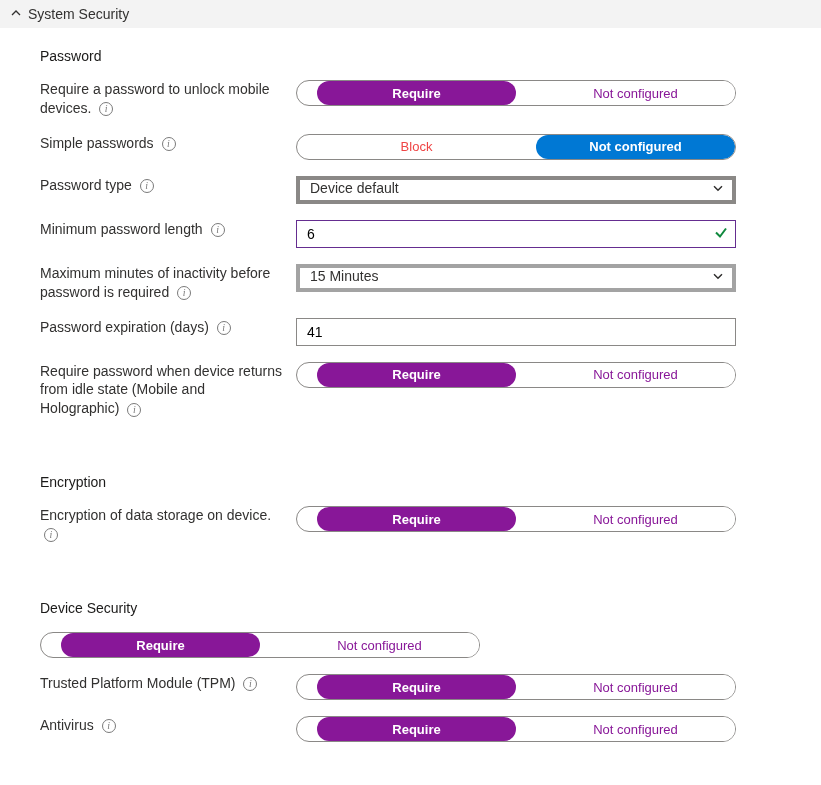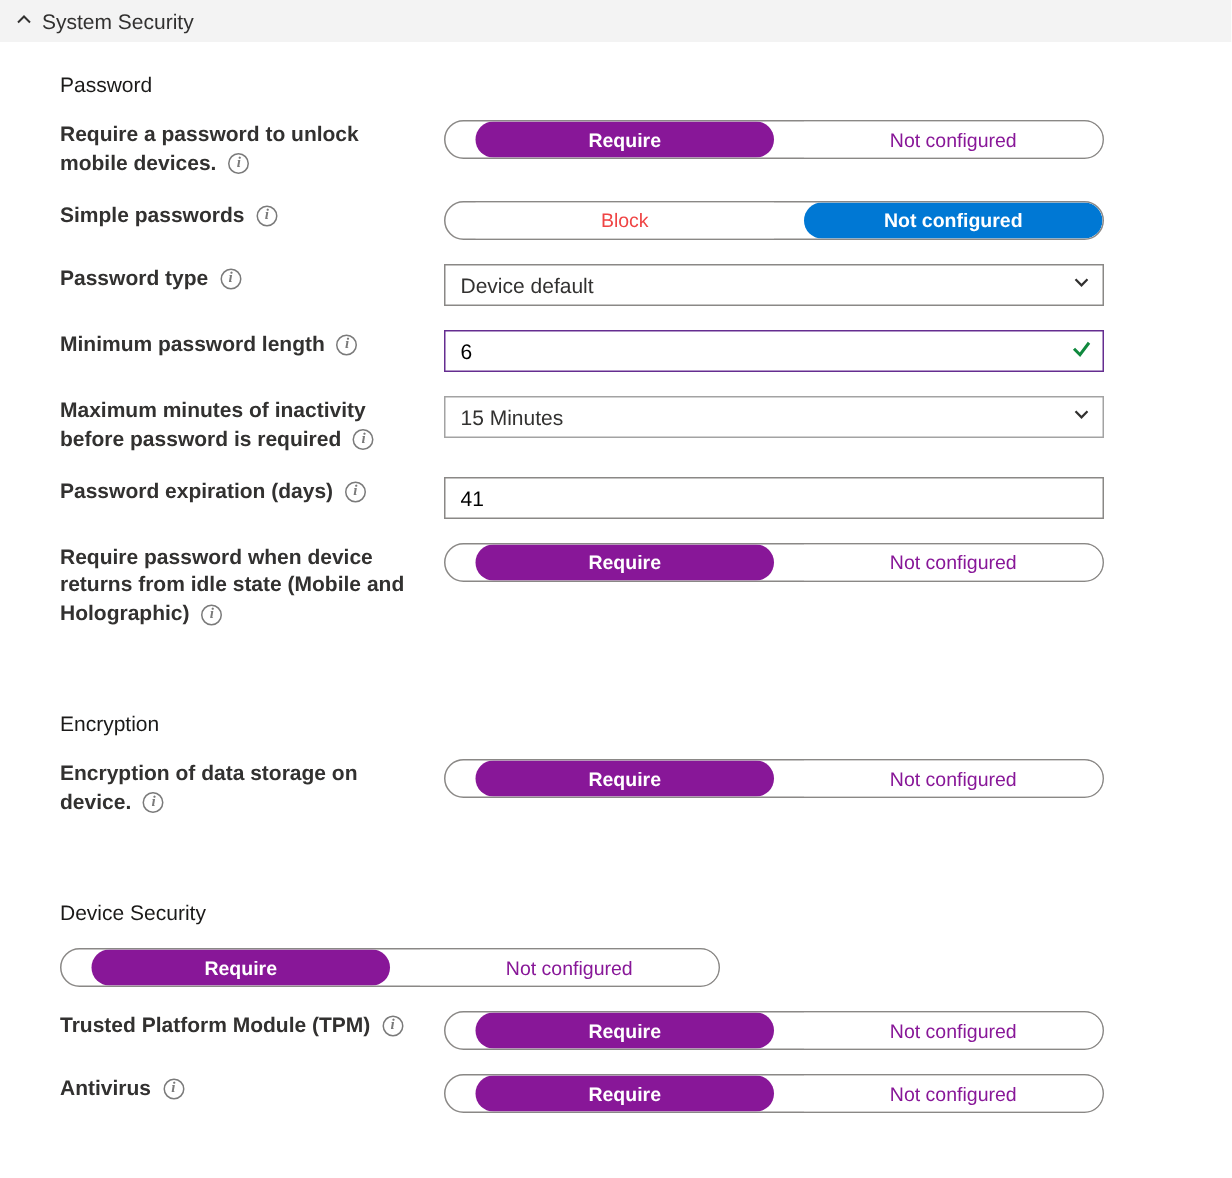--- a/index.html
+++ b/index.html
@@ -35,21 +35,20 @@
     align-items: flex-start;
     margin-bottom: 16px;
     min-width: 0;
   }
   .label-col {
     width: 256px;
     flex-shrink: 0;
     padding-right: 10px;
     font-size: 14px;
     line-height: 1.35;
-    font-weight: bold;
   }
   .label-col .info-icon { margin-left: 4px; }
   .control-col {
     width: 440px;
     flex-shrink: 0;
   }
   .info-icon {
     display: inline-flex;
     align-items: center;
     justify-content: center;
@@ -99,27 +98,27 @@
     font-weight: 600;
     border-radius: 14px;
   }
   .pill-half.unselected.purple-text { color: #881798; }
   .pill-half.unselected.plain { color: #ef4444; }
 
   
   .select {
     width: 100%;
     height: 28px;
-    border: 1px solid #a3a3a3;
+    border: 4px solid #a3a3a3;
     padding: 0 30px 0 10px;
     font-size: 14px;
     position: relative;
     background: #fff;
     display: flex;
-    align-items: center;
+    align-items: flex-start;
     cursor: pointer;
   }
   .select.gray { border-color: #8a8886; }
   .select .chev {
     position: absolute;
     right: 8px;
     top: 50%;
     transform: translateY(-55%);
   }
   .select .chev svg { width: 12px; height: 12px; stroke: #323130; stroke-width: 1.5; fill: none; }

